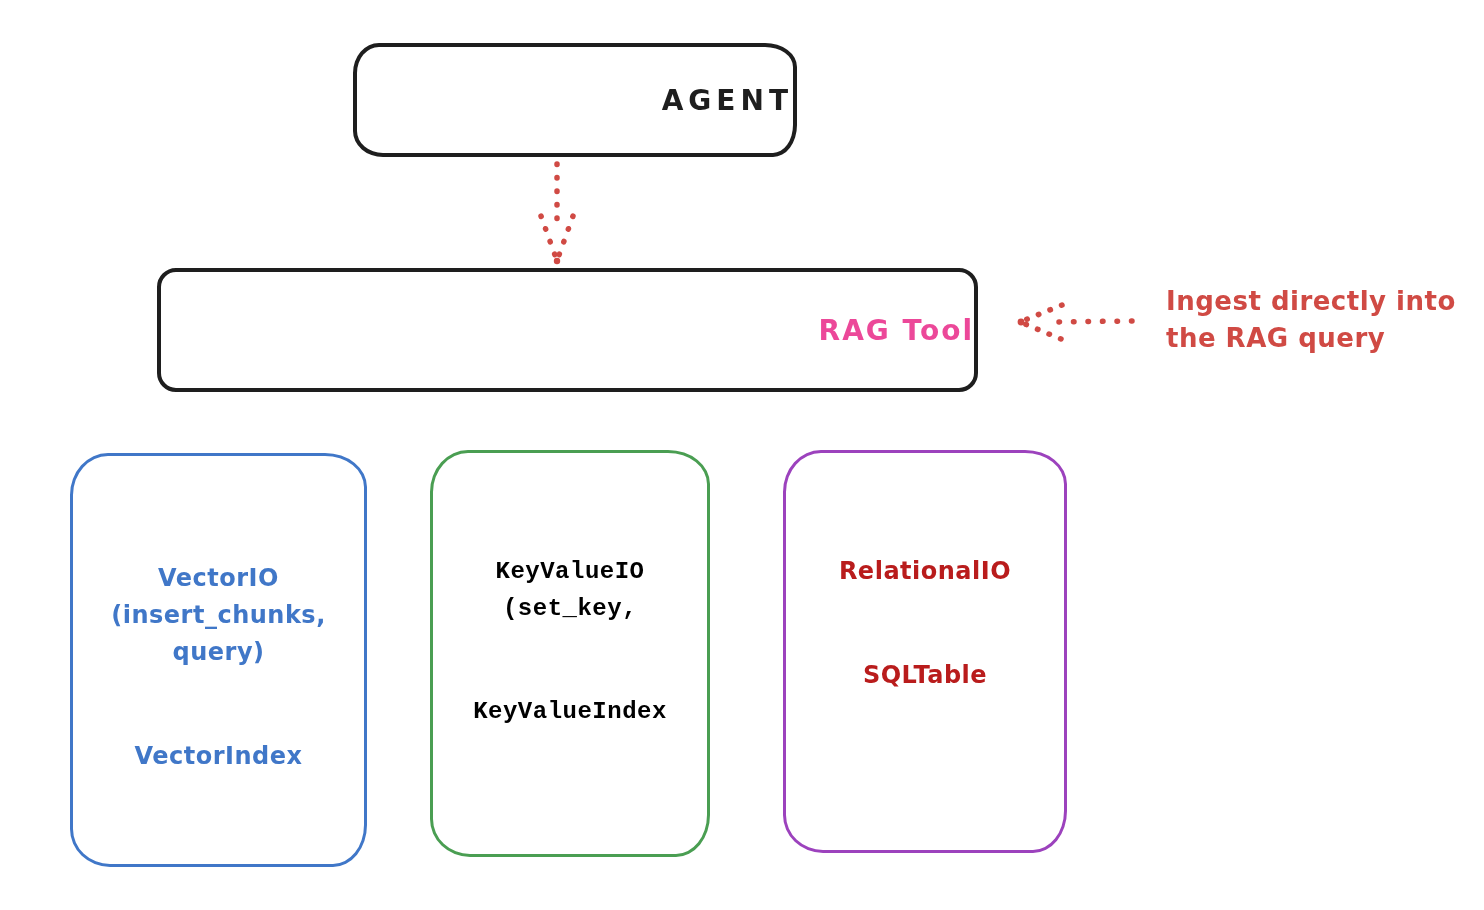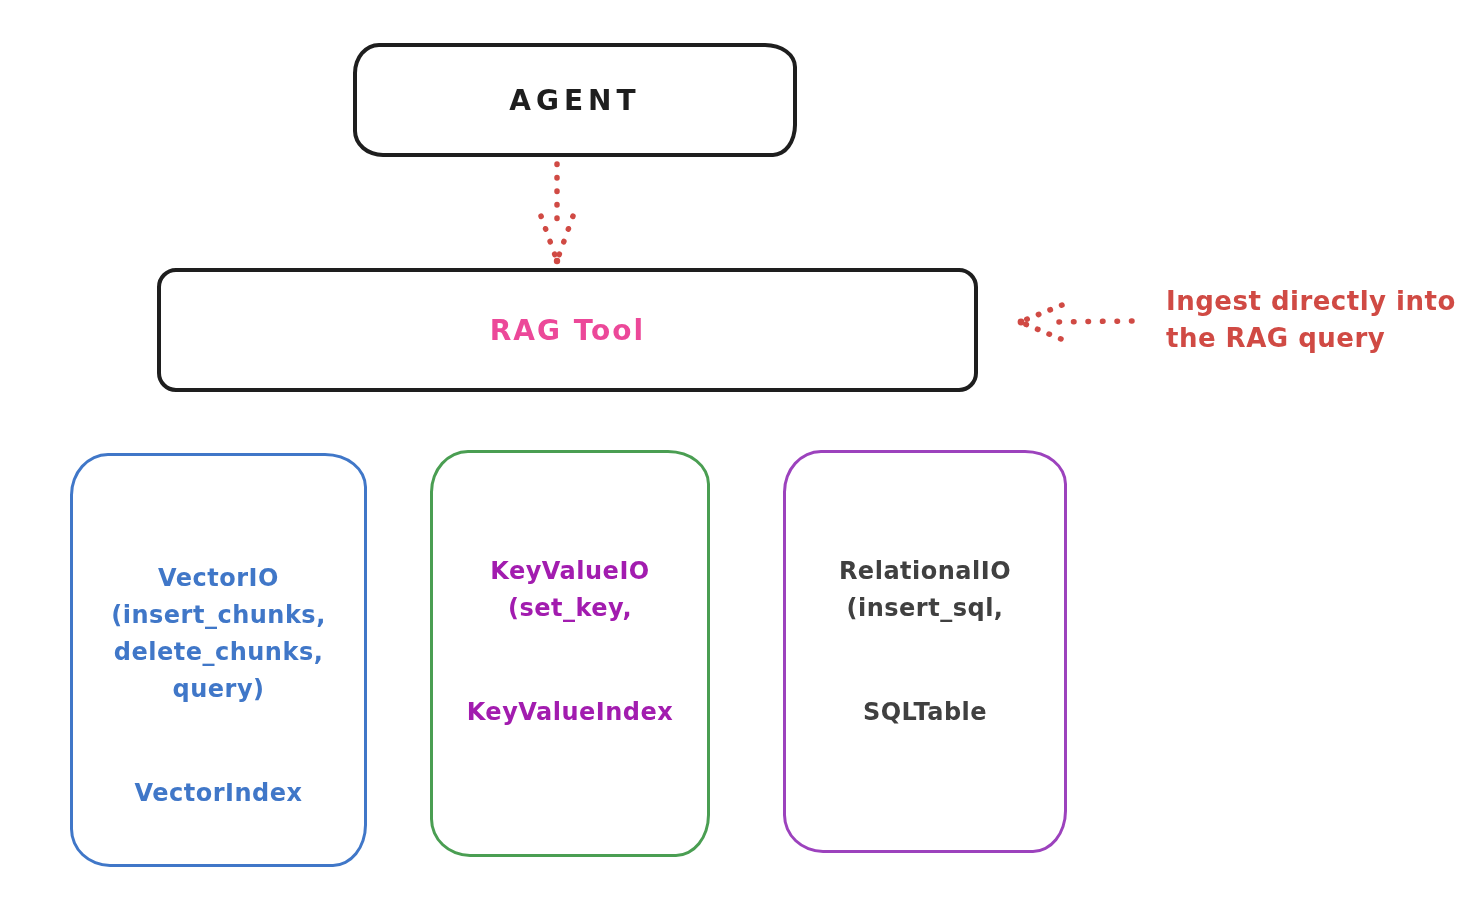--- a/index.html
+++ b/index.html
@@ -18,21 +18,21 @@
   .box {
     position: absolute;
     box-sizing: border-box;
     background: #ffffff;
   }
   
   .black-box {
     border: 4px solid #1e1e1e;
     display: flex;
     align-items: center;
-    justify-content: center;
+    justify-content: flex-end;
     color: #1e1e1e;
   }
   .agent-box {
     left: 353px; top: 43px;
     width: 444px; height: 114px;
     border-radius: 26px 32px 24px 30px / 30px 24px 32px 26px;
   }
   .rag-box {
     left: 157px; top: 268px;
     width: 821px; height: 124px;
@@ -138,35 +138,33 @@
 
   <div class="annotation" style="color: rgb(208, 74, 68);">
     <div>Ingest directly into</div>
     <div>the RAG query</div>
   </div>
 
   <div class="box io-box io-box-vector" style="border-color: rgb(64, 119, 200); color: rgb(64, 119, 200);">
     <div class="sig">
       <div>VectorIO</div>
       <div>(insert_chunks,</div>
-      <div>delete_chunks,</div>
       <div>query)</div>
     </div>
     <div class="index-label">VectorIndex</div>
   </div>
 
-  <div class="box io-box io-box-keyvalue" style="border-color: rgb(74, 158, 82); color: #a21caf;">
+  <div class="box io-box io-box-keyvalue" style="border-color: rgb(74, 158, 82); color: #000000; font-family: Liberation Mono, monospace;">
     <div class="sig">
       <div>KeyValueIO</div>
       <div>(set_key,</div>
     </div>
     <div class="index-label">KeyValueIndex</div>
   </div>
 
-  <div class="box io-box io-box-relational" style="border-color: rgb(156, 66, 189); color: #404040;">
+  <div class="box io-box io-box-relational" style="border-color: rgb(156, 66, 189); color: #b91c1c;">
     <div class="sig">
       <div>RelationalIO</div>
-      <div>(insert_sql,</div>
     </div>
     <div class="index-label">SQLTable</div>
   </div>
 
 </div>
 
 </body></html>

